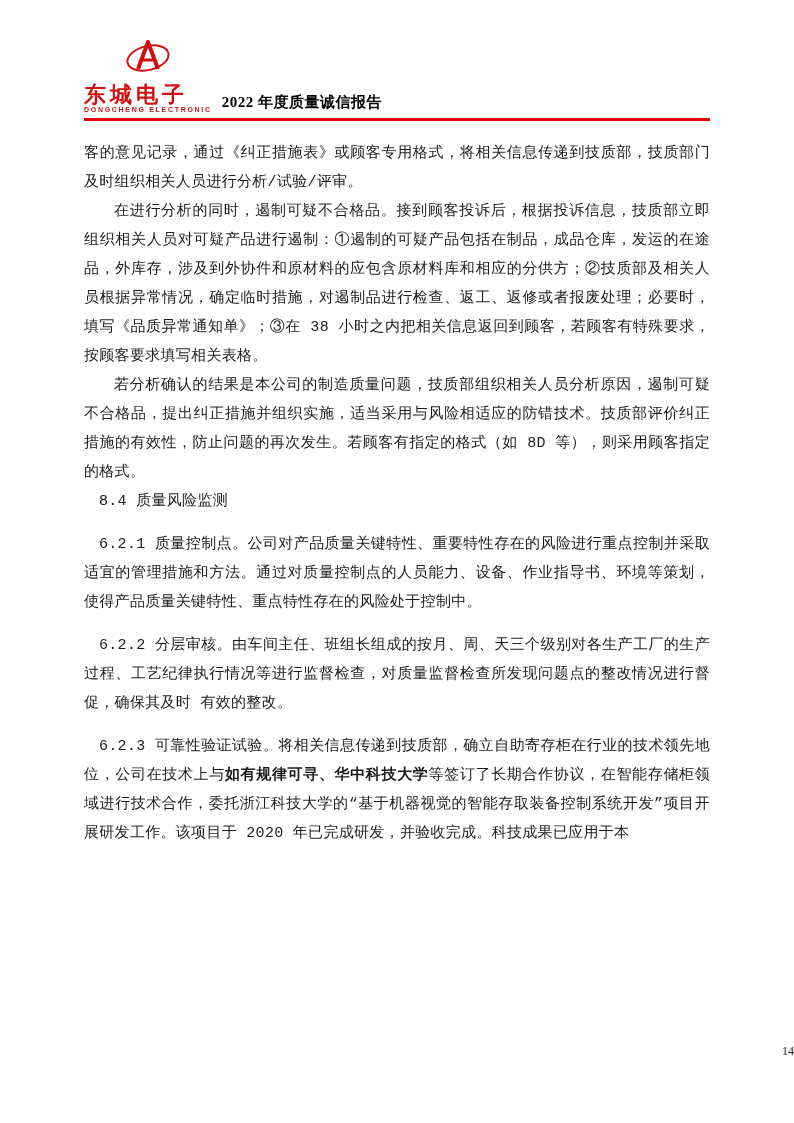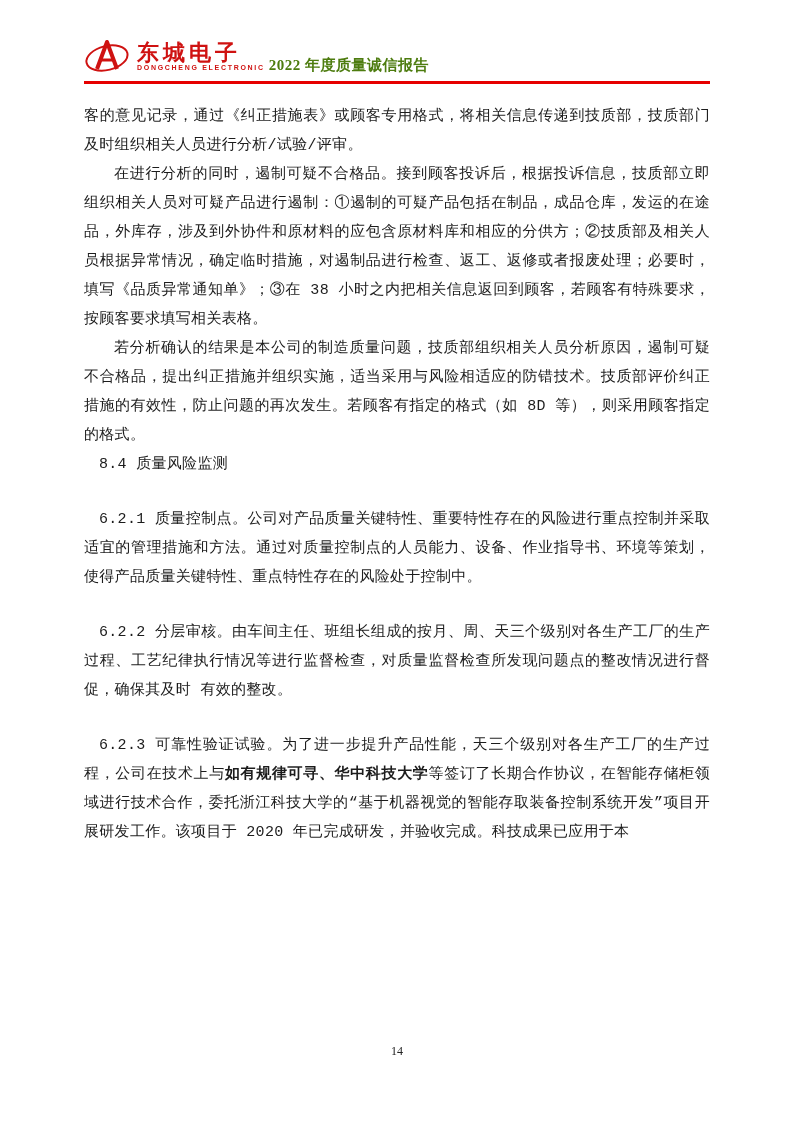--- a/index.html
+++ b/index.html
@@ -6,46 +6,46 @@
   html, body { background: #9a9a9a; }
   body { display: flex; justify-content: center; font-family: "Liberation Serif", "DejaVu Serif", serif; }
   .page {
     width: 794px; height: 1123px; background: #ffffff; position: relative;
     color: #1c1c1c; overflow: hidden; box-shadow: 0 0 8px rgba(0,0,0,.35);
   }
   .content { padding: 36px 84px 0 84px; }
 
   
   .header-row { display: flex; align-items: flex-end; }
-  .logo-block { display: flex; align-items: center; gap: 7px; }
+  .logo-block { display: flex; align-items: center; gap: 7px; flex-direction: column; }
   .logo-icon svg { display: block; }
   .logo-text .cn {
     color: #cf1211; font-size: 22px; font-weight: bold; letter-spacing: 4px;
     font-family: "Liberation Sans", sans-serif; line-height: 1.05; white-space: nowrap;
   }
   .logo-text .en {
     color: #cf1211; font-size: 7px; letter-spacing: 1.7px; font-weight: bold;
     font-family: "Liberation Sans", sans-serif; white-space: nowrap;
   }
   .report-title {
-    font-size: 15px; font-weight: bold; color: #4d7c0f; margin-left: 4px;
+    font-size: 15px; font-weight: bold; color: #000000; margin-left: 10px;
     padding-bottom: 1px; letter-spacing: 0.5px; white-space: nowrap;
   }
   .header-rule { height: 0; border-bottom: 3px solid #e60000; margin-top: 5px; }
 
   
   .doc-body { margin-top: 18px; font-size: 15px; line-height: 29px; text-align: justify; letter-spacing: 0.3px; font-family: Liberation Mono, monospace; }
   .para { text-indent: 2em; }
   .para.no-indent { text-indent: 0; }
   .para.sec { text-indent: 1em; }
-  .para.gap { margin-top: 26px; }
+  .para.gap { margin-top: 14px; }
   .para strong { font-weight: bold; }
 
   
-  .page-footer { position: absolute; bottom: 64px; left: 0; right: 0; text-align: center; font-size: 12px; color: #222; }
+  .page-footer { position: absolute; bottom: 64px; left: 0; right: 0; text-align: right; font-size: 12px; color: #222; }
 </style>
 </head>
 <body>
 
 <div class="page">
   <div class="content">
 
     <header class="header-row">
       <div class="logo-block">
         <span class="logo-icon">
@@ -65,21 +65,21 @@
 
     <div class="header-rule"></div>
 
     <main class="doc-body">
       <p class="para no-indent">客的意见记录，通过《纠正措施表》或顾客专用格式，将相关信息传递到技质部，技质部门及时组织相关人员进行分析/试验/评审。</p>
       <p class="para">在进行分析的同时，遏制可疑不合格品。接到顾客投诉后，根据投诉信息，技质部立即组织相关人员对可疑产品进行遏制：①遏制的可疑产品包括在制品，成品仓库，发运的在途品，外库存，涉及到外协件和原材料的应包含原材料库和相应的分供方；②技质部及相关人员根据异常情况，确定临时措施，对遏制品进行检查、返工、返修或者报废处理；必要时，填写《品质异常通知单》；③在 38 小时之内把相关信息返回到顾客，若顾客有特殊要求，按顾客要求填写相关表格。</p>
       <p class="para">若分析确认的结果是本公司的制造质量问题，技质部组织相关人员分析原因，遏制可疑不合格品，提出纠正措施并组织实施，适当采用与风险相适应的防错技术。技质部评价纠正措施的有效性，防止问题的再次发生。若顾客有指定的格式（如 8D 等），则采用顾客指定的格式。</p>
       <p class="para sec">8.4 质量风险监测</p>
       <p class="para sec gap">6.2.1 质量控制点。公司对产品质量关键特性、重要特性存在的风险进行重点控制并采取适宜的管理措施和方法。通过对质量控制点的人员能力、设备、作业指导书、环境等策划，使得产品质量关键特性、重点特性存在的风险处于控制中。</p>
       <p class="para sec gap">6.2.2 分层审核。由车间主任、班组长组成的按月、周、天三个级别对各生产工厂的生产过程、工艺纪律执行情况等进行监督检查，对质量监督检查所发现问题点的整改情况进行督促，确保其及时 有效的整改。</p>
-      <p class="para sec gap"><span>6.2.3 可靠性验证试验。为了进一步提升产品性能，天三个级别对各生产工厂的生产过程，公司在技术上与</span><strong>如有规律可寻、华中科技大学</strong><span>等签订了长期合作协议，在智能存储柜领域进行技术合作，委托浙江科技大学的“基于机器视觉的智能存取装备控制系统开发”项目开展研发工作。该项目于 2020 年已完成研发，并验收完成。科技成果已应用于本</span></p>
+      <p class="para sec gap"><span>6.2.3 可靠性验证试验。将相关信息传递到技质部，确立自助寄存柜在行业的技术领先地位，公司在技术上与</span><strong>如有规律可寻、华中科技大学</strong><span>等签订了长期合作协议，在智能存储柜领域进行技术合作，委托浙江科技大学的“基于机器视觉的智能存取装备控制系统开发”项目开展研发工作。该项目于 2020 年已完成研发，并验收完成。科技成果已应用于本</span></p>
     </main>
 
   </div>
 
   <footer class="page-footer">
     <span>14</span>
   </footer>
 </div>
 
 </body></html>

